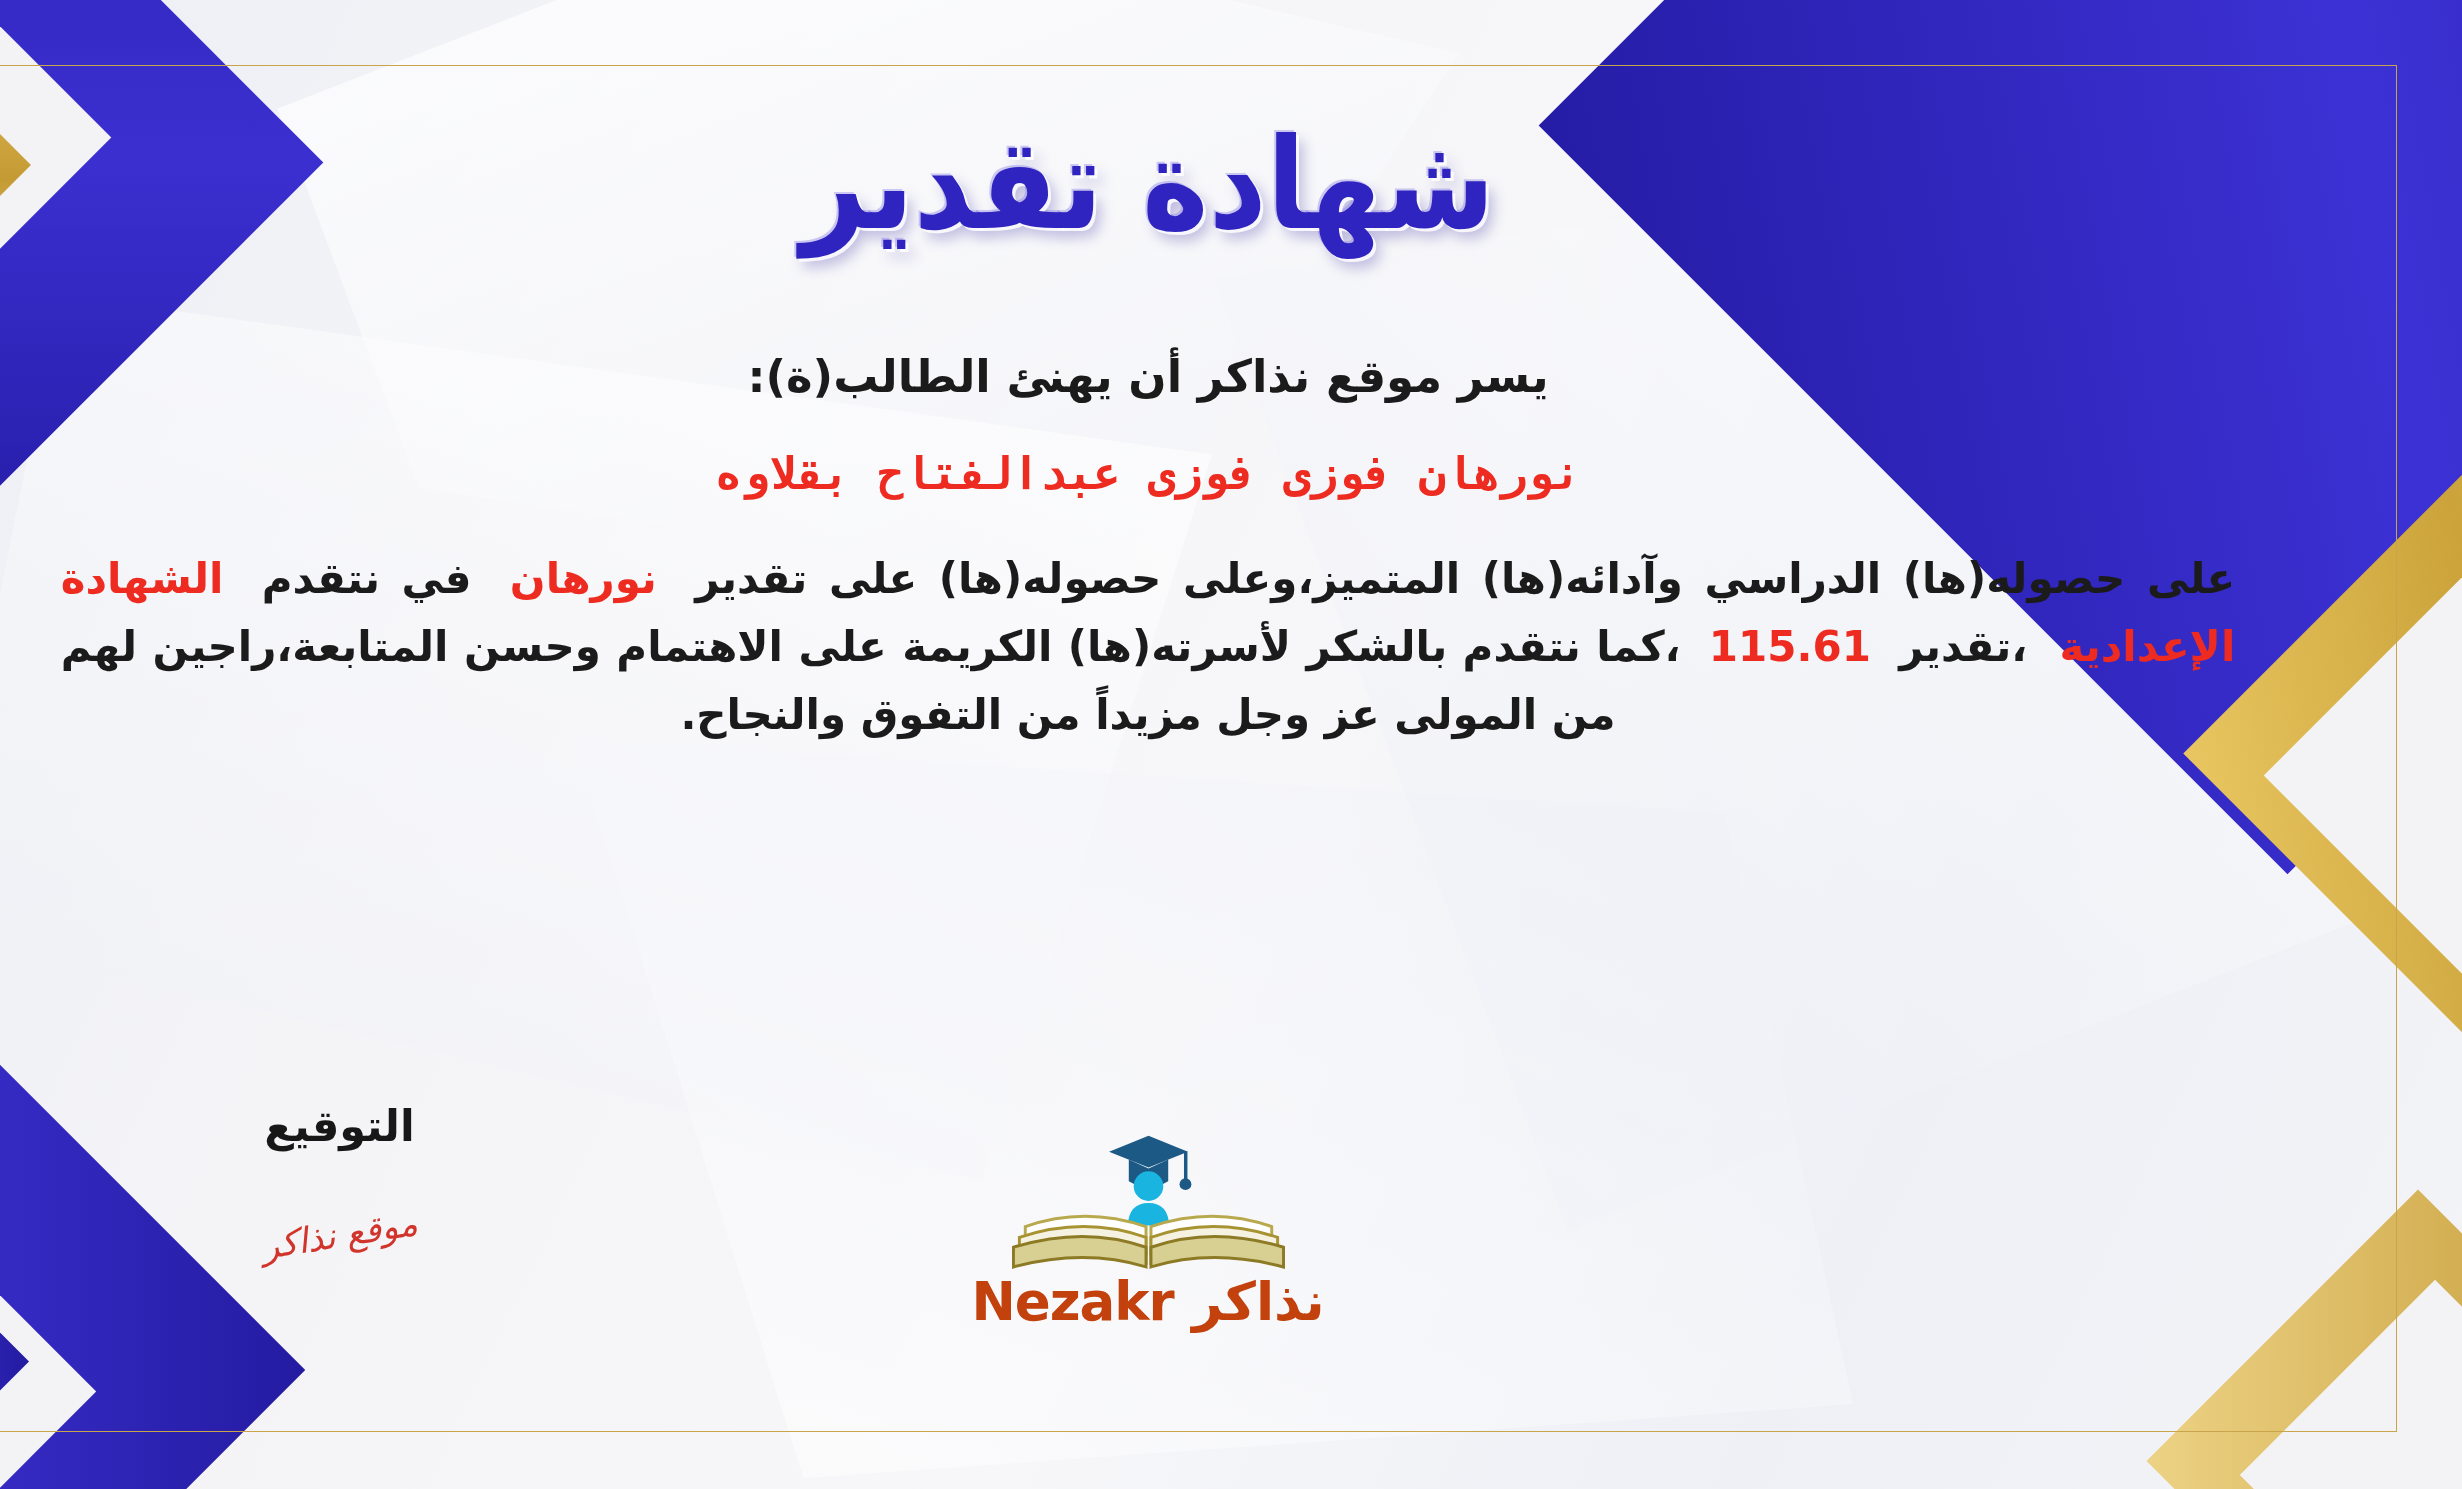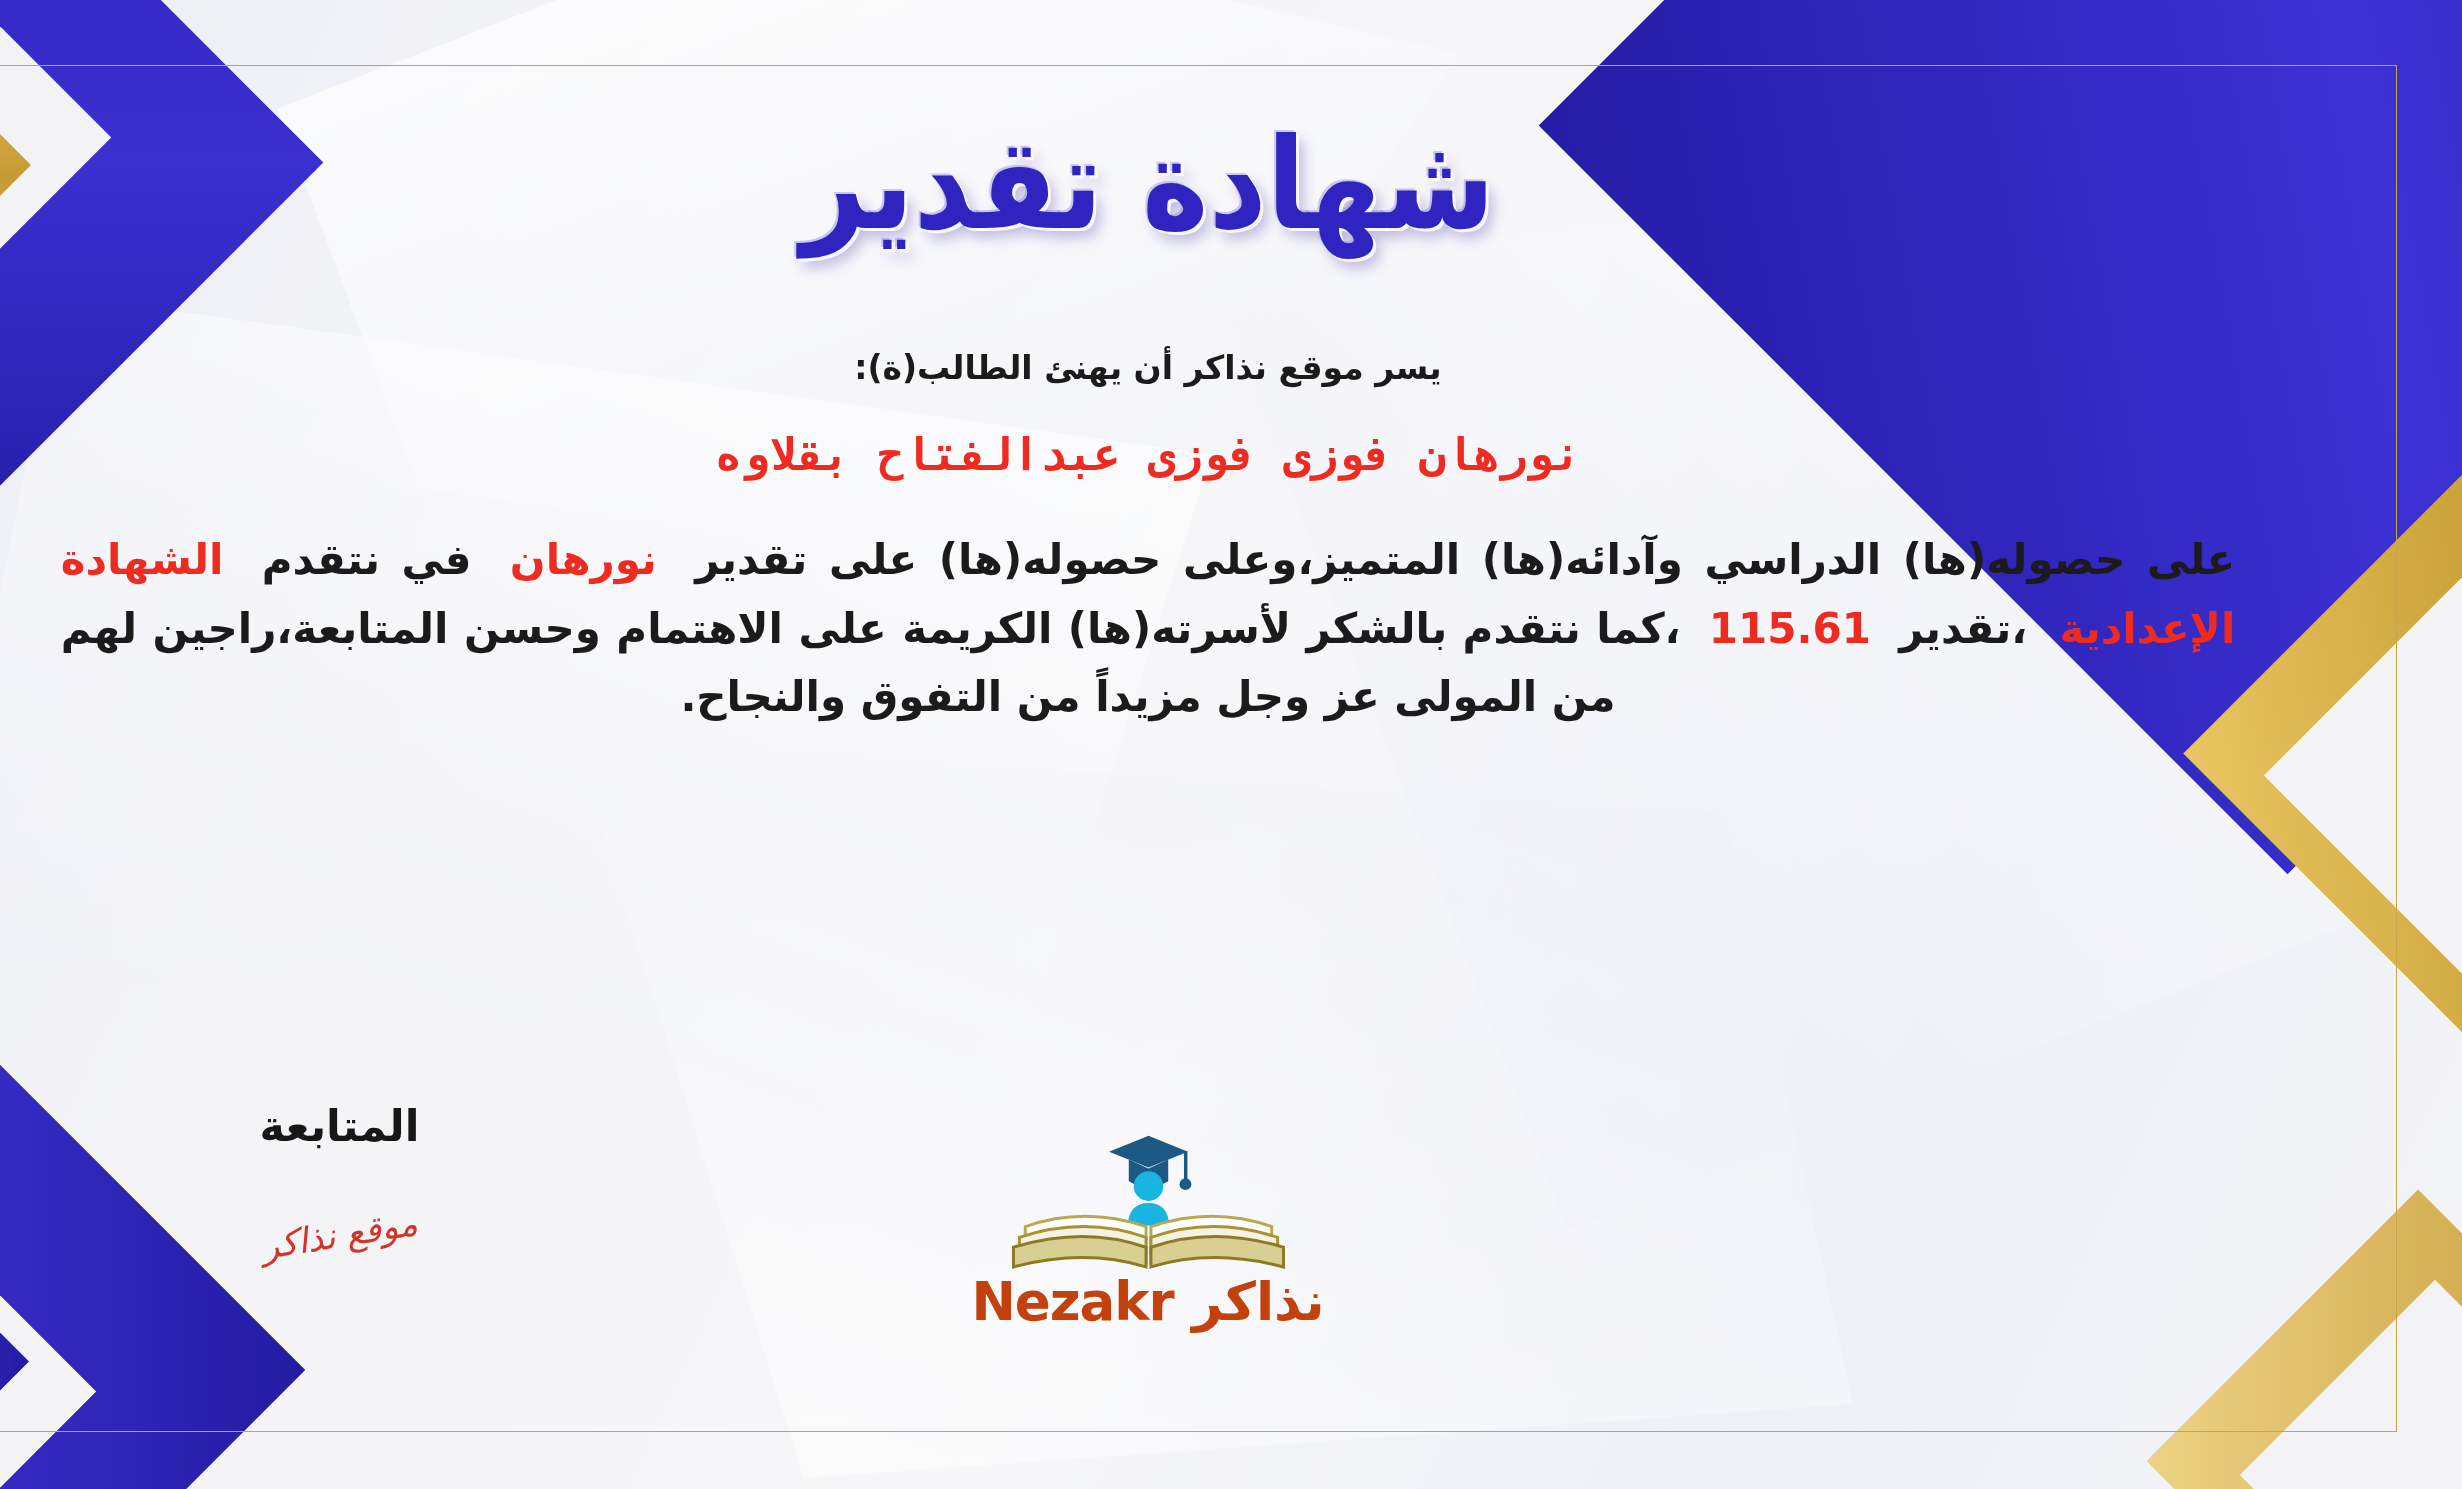--- a/index.html
+++ b/index.html
@@ -190,21 +190,21 @@
   }
 
   .line {
     font-size: 43px;
     color: #1b1b1b;
     line-height: 1.55;
     font-weight: 600;
   }
 
   .line.greeting {
-    font-size: 33px;
+    font-size: 45px;
     margin-bottom: 35px;
     margin-top: 16px;
   }
 
   .student-name {
     font-size: 45px;
     color: #ee2b20;
     font-weight: bold;
     margin-bottom: 42px;
     font-family: Liberation Mono, monospace;
@@ -331,21 +331,21 @@
         <span class="hl num">115.61</span>
         <span>،كما نتقدم بالشكر لأسرته(ها) الكريمة على الاهتمام وحسن المتابعة،راجين لهم من المولى عز وجل مزيداً من التفوق والنجاح.</span>
       </div>
 
     </div>
   </div>
 
   <div class="footer">
 
     <div class="signature">
-      <div class="sig-label">المتابعة</div>
+      <div class="sig-label">التوقيع</div>
       <div class="sig-mark">موقع نذاكر</div>
     </div>
 
     <div class="brand">
       <svg width="276" height="148" viewBox="0 0 560 300">
 
         <polygon points="280,30 360,62 280,94 200,62" fill="#1c5a85"></polygon>
         <path d="M240 78 L240 122 Q280 146 320 122 L320 78 L280 96 Z" fill="#1c5a85"></path>
         <rect x="352" y="62" width="7" height="60" fill="#1c5a85"></rect>
         <circle cx="355" cy="128" r="12" fill="#1c5a85"></circle>

